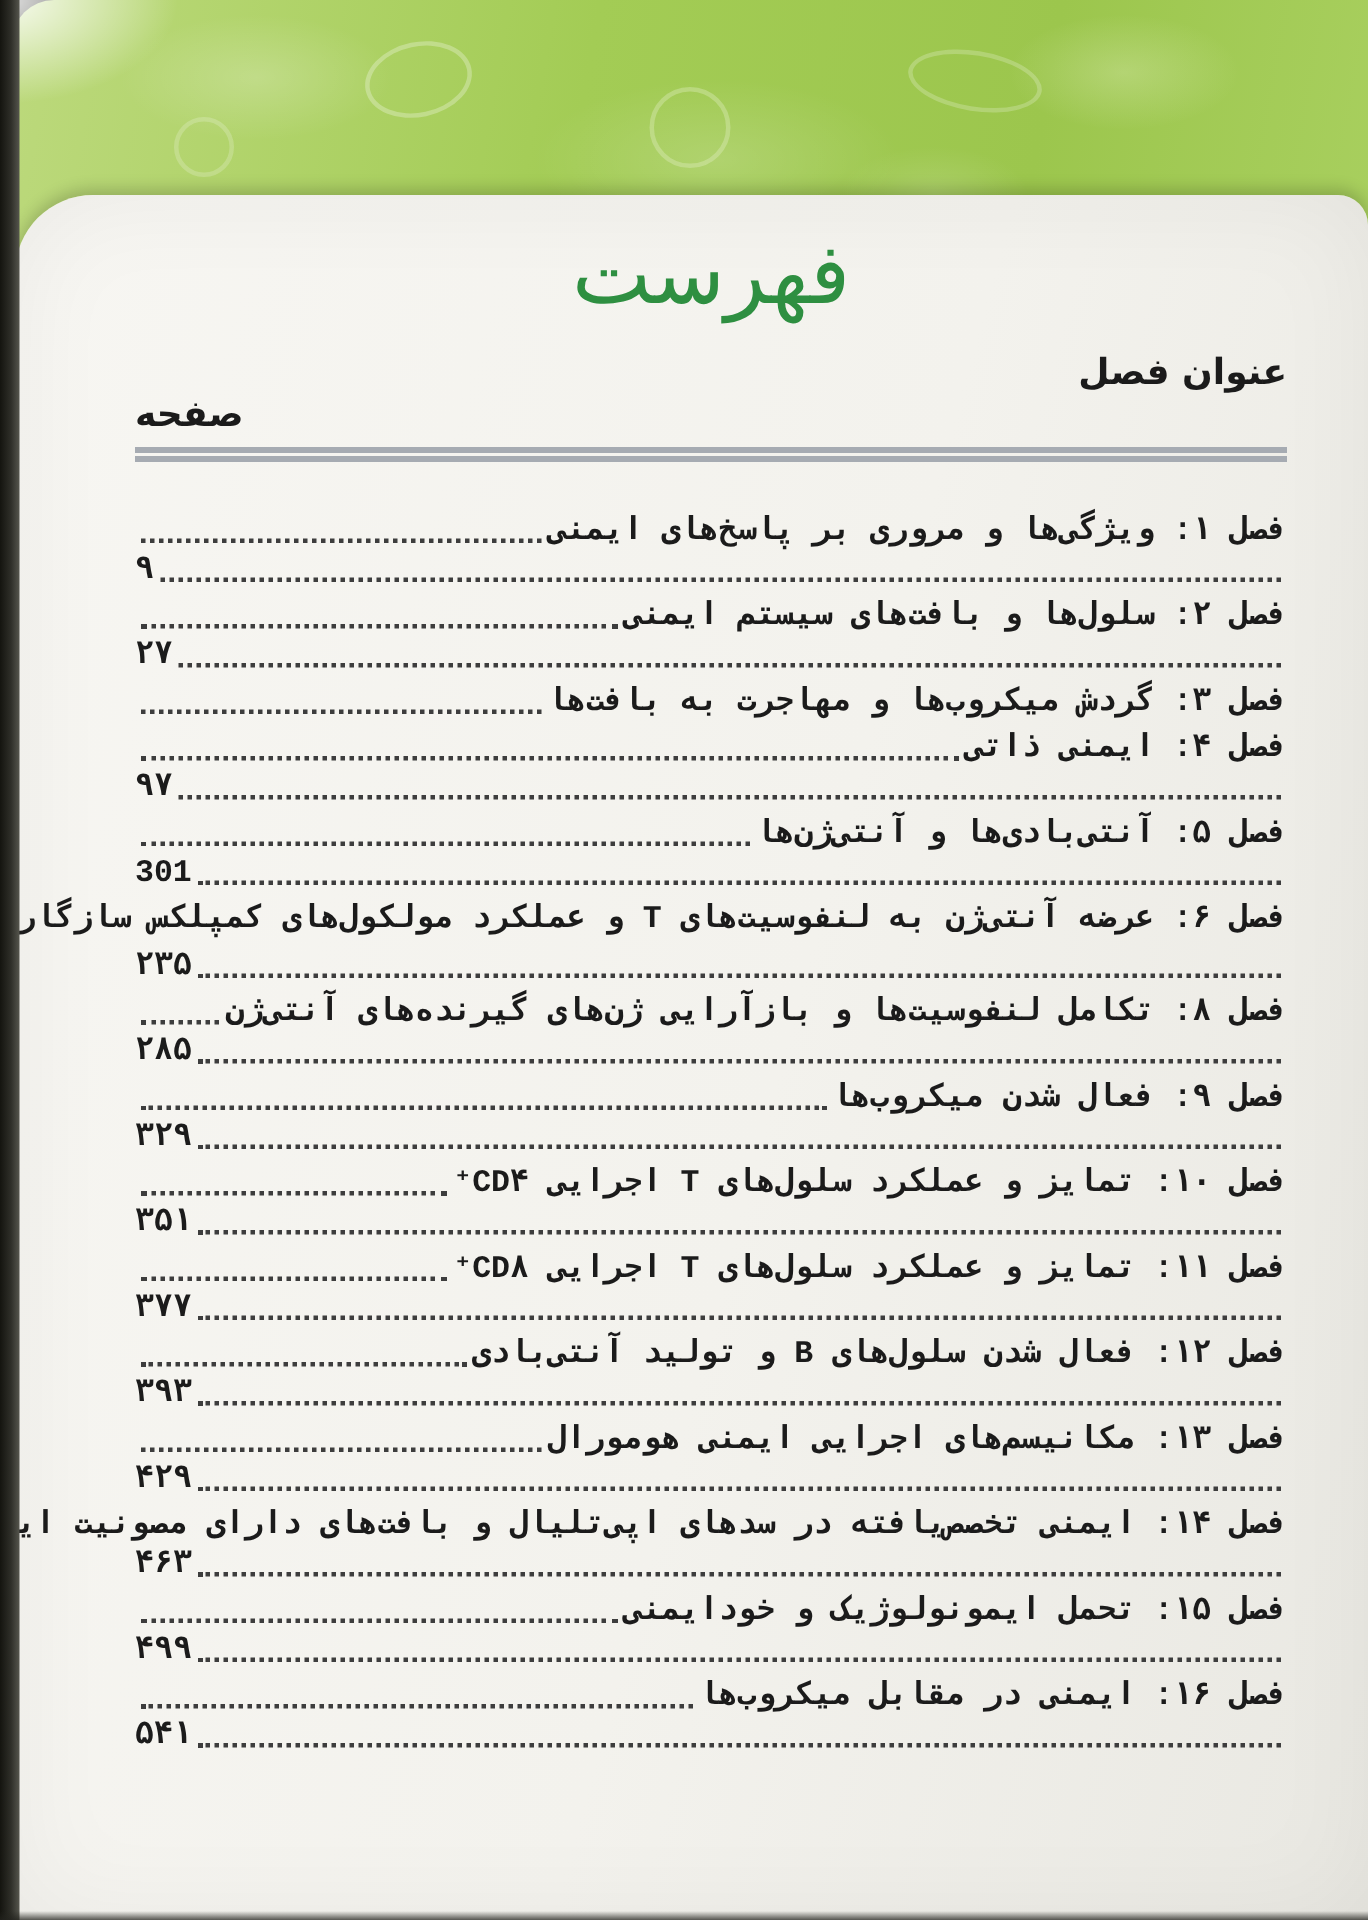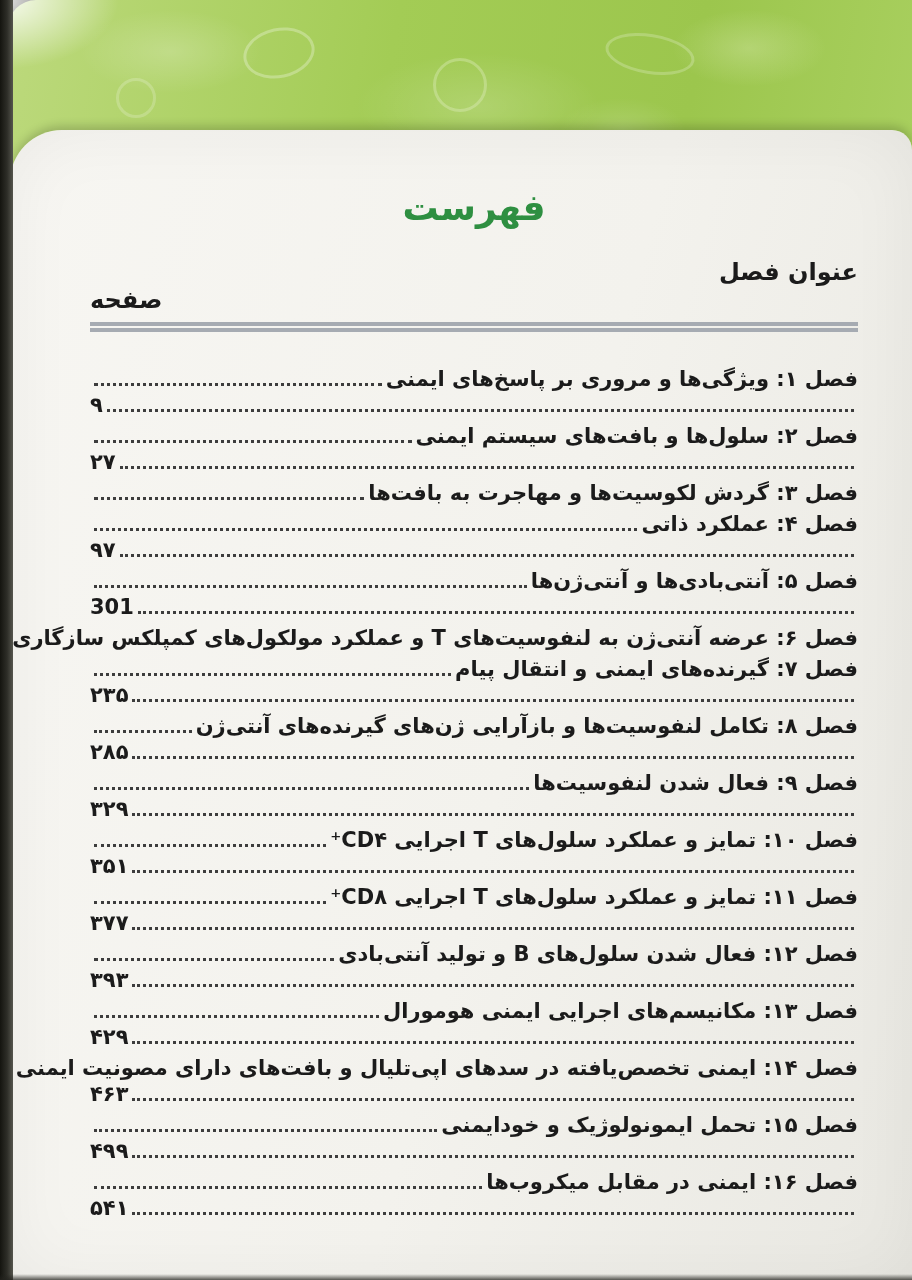--- a/index.html
+++ b/index.html
@@ -52,43 +52,43 @@
     position:absolute;left:10px;right:0;top:130px;bottom:0;
     background:linear-gradient(105deg,#f7f6f2 0%,#f3f2ed 55%,#e9e8e2 100%);
     border-radius:52px 20px 0 0;
     box-shadow:inset 0 0 70px rgba(0,0,0,.05), 0 -4px 10px rgba(0,0,0,.18);
     z-index:3;
     padding:0 54px 0 80px;
     direction:rtl;
     color:var(--text);
   }
   .page-title{
-    margin:54px 0 0 0;
+    margin:30px 0 0 0;
     text-align:center;
-    font-size:36px;line-height:48px;font-weight:bold;
+    font-size:56px;line-height:48px;font-weight:normal;
     color:var(--accent_green);
   }
   .col-head-chapter{
     margin-top:26px;
     font-size:24px;line-height:28px;font-weight:bold;
     text-align:right;
   }
   .col-head-page{
     margin-top:0;
     font-size:24px;line-height:28px;font-weight:bold;
     text-align:left;
   }
   .double-rule{
     margin-top:8px;height:10px;
     border-top:4px solid var(--rule_gray);
     border-bottom:4px solid var(--rule_gray);
   }
   .entries{margin-top:34px;}
   .entry{margin-bottom:5px;}
-  .row{display:flex;}
+  .row{display:flex;font-family:Liberation Mono, monospace;}
   .entry-title{
     font-weight:bold;font-size:21px;line-height:26px;
     white-space:nowrap;color:var(--text);
   }
   .leader{
     flex:1 1 auto;height:0;align-self:flex-end;
     border-bottom:3px dotted var(--dots);
     margin:0 4px 6px 4px;min-width:8px;
   }
   .entry-page{
@@ -133,29 +133,29 @@
 
     </div>
     <div class="row num-row">
       <span class="leader"></span>
       <span class="entry-page">۲۷</span>
     </div>
   </div>
 
   <div class="entry">
     <div class="row title-row">
-      <span class="entry-title">فصل ۳: گردش لکوسیت‌ها و مهاجرت به بافت‌ها</span>
-      <span class="leader"></span>
-
-    </div>
-  </div>
-
-  <div class="entry">
-    <div class="row title-row">
-      <span class="entry-title">فصل ۴: عملکرد ذاتی</span>
+      <span class="entry-title">فصل ۳: گردش میکروب‌ها و مهاجرت به بافت‌ها</span>
+      <span class="leader"></span>
+
+    </div>
+  </div>
+
+  <div class="entry">
+    <div class="row title-row">
+      <span class="entry-title">فصل ۴: ایمنی ذاتی</span>
       <span class="leader"></span>
 
     </div>
     <div class="row num-row">
       <span class="leader"></span>
       <span class="entry-page">۹۷</span>
     </div>
   </div>
 
   <div class="entry">
@@ -172,46 +172,41 @@
 
   <div class="entry one-line">
     <div class="row title-row">
       <span class="entry-title">فصل ۶: عرضه آنتی‌ژن به لنفوسیت‌های T و عملکرد مولکول‌های کمپلکس سازگاری بافتی اصلی</span>
 
     </div>
 
   </div>
 
   <div class="entry">
-    <div class="row title-row">
-      <span class="entry-title">فصل ۷: گیرنده‌های ایمنی و انتقال پیام</span>
-      <span class="leader"></span>
-
-    </div>
     <div class="row num-row">
       <span class="leader"></span>
       <span class="entry-page">۲۳۵</span>
     </div>
   </div>
 
   <div class="entry">
     <div class="row title-row">
       <span class="entry-title">فصل ۸: تکامل لنفوسیت‌ها و بازآرایی ژن‌های گیرنده‌های آنتی‌ژن</span>
       <span class="leader"></span>
 
     </div>
     <div class="row num-row">
       <span class="leader"></span>
       <span class="entry-page">۲۸۵</span>
     </div>
   </div>
 
   <div class="entry">
     <div class="row title-row">
-      <span class="entry-title">فصل ۹: فعال شدن لنفوسیت‌ها</span>
+      <span class="entry-title">فصل ۹: فعال شدن میکروب‌ها</span>
       <span class="leader"></span>
 
     </div>
     <div class="row num-row">
       <span class="leader"></span>
       <span class="entry-page">۳۲۹</span>
     </div>
   </div>
 
   <div class="entry">

